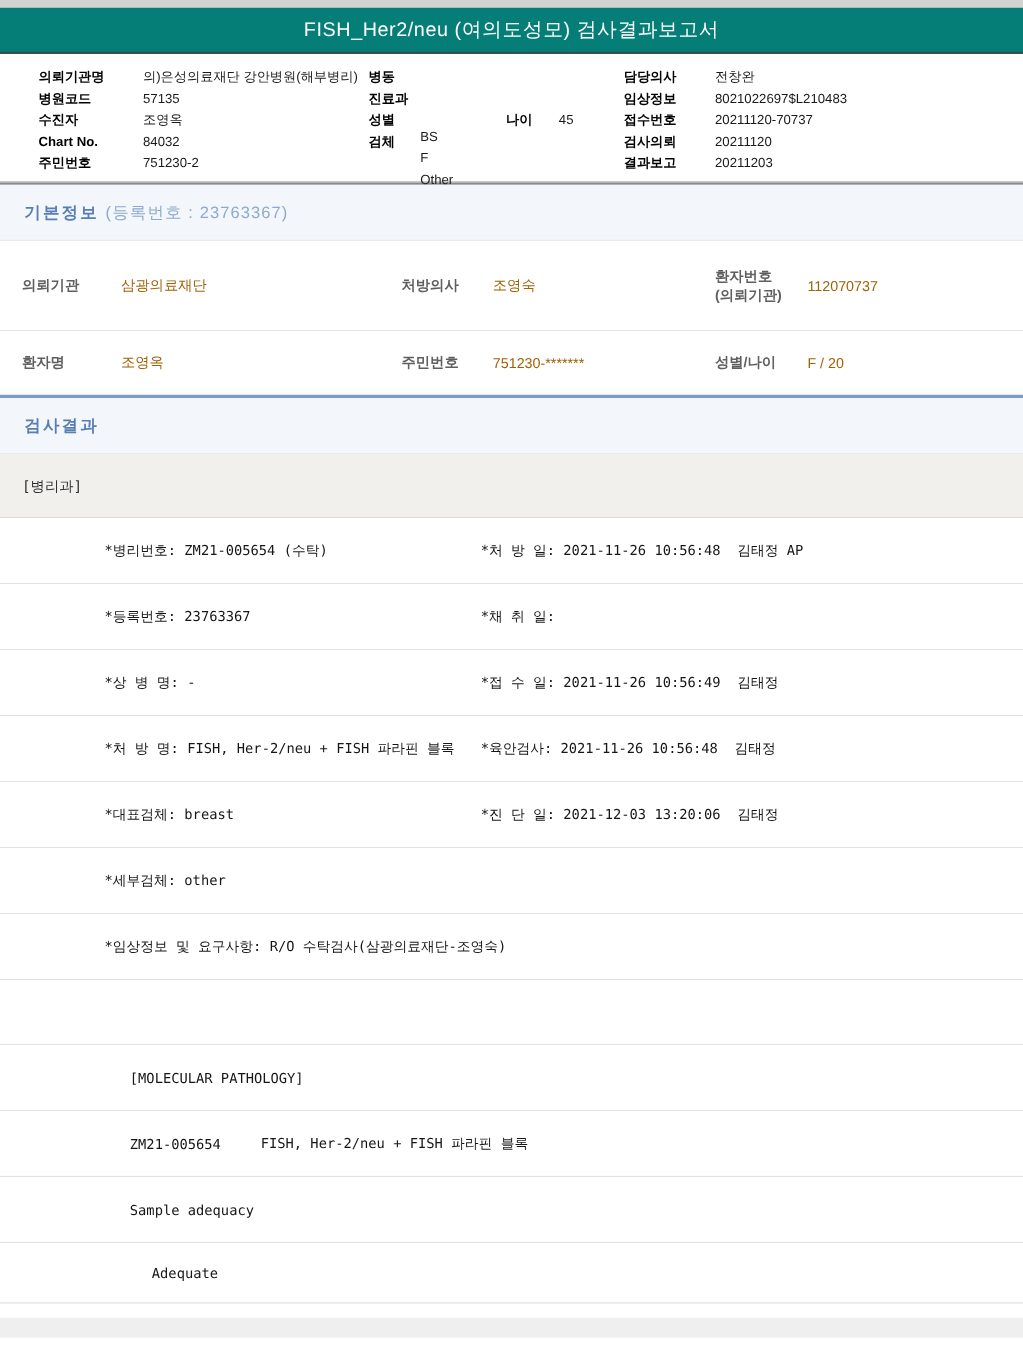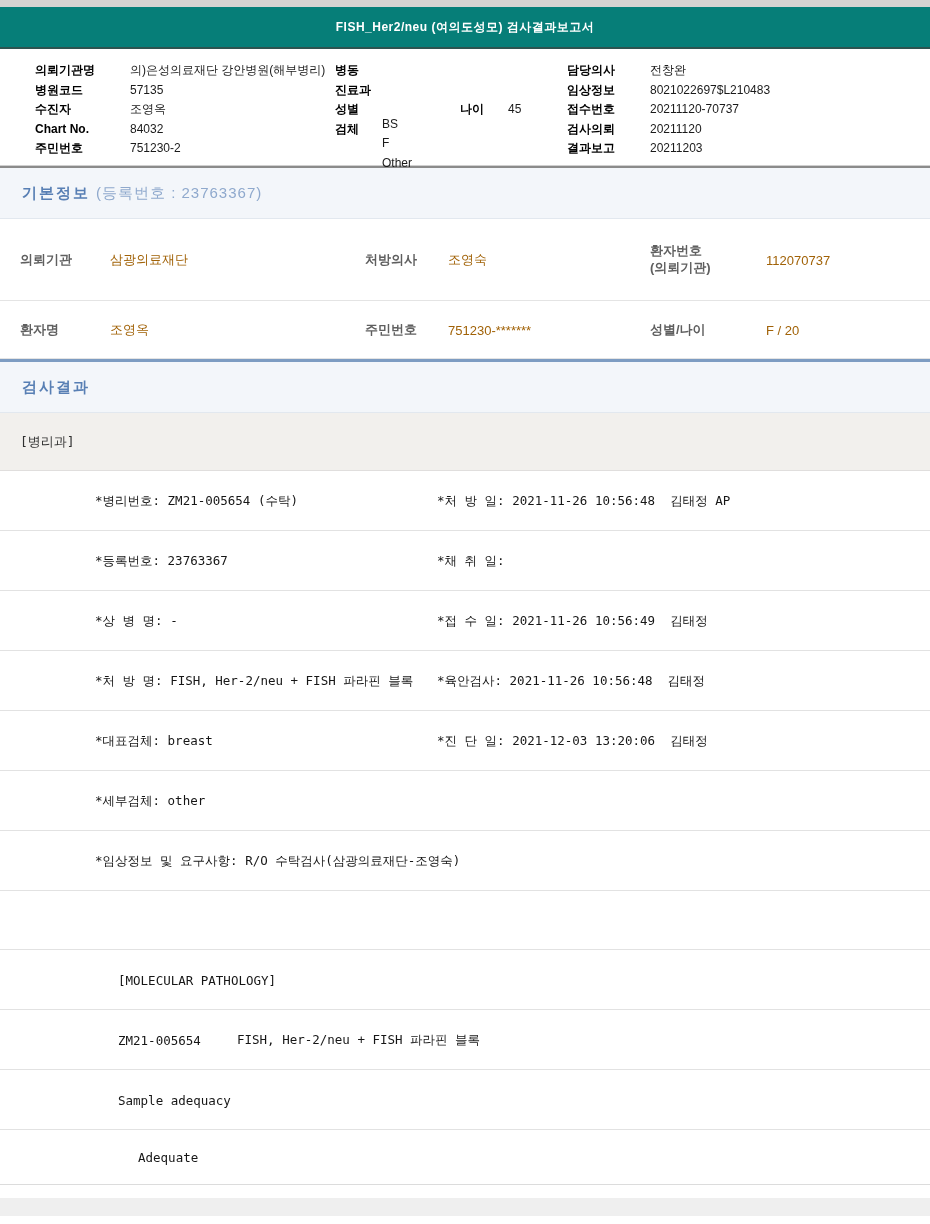--- a/index.html
+++ b/index.html
@@ -6,21 +6,21 @@
   html,body { background:#fff; }
   .page {
     width:930px; height:1224px; position:relative; background:#fff;
     font-family:"Liberation Sans","DejaVu Sans",sans-serif; overflow:hidden;
   }
   .topstrip { height:7px; background:#d5d3d1; }
   .titlebar {
     height:42px; background:#067e78; border-bottom:2px solid #2d5450;
     display:flex; align-items:center; justify-content:center;
   }
-  .titlebar span { color:#ffffff; font-weight:bold; font-size:12px; letter-spacing:0.5px; }
+  .titlebar span { color:#ffffff; font-weight:normal; font-size:18px; letter-spacing:0.5px; }
 
   
   .hdr { height:116px; padding-top:12px; position:relative; }
   .hrow { position:relative; height:19.5px; line-height:19.5px; font-size:12px; white-space:nowrap; }
   .hl { position:absolute; font-weight:bold; color:#000; }
   .hv { position:absolute; color:#1a1a1a; }
   .c1l { left:35px; }  .c1v { left:130px; }
   .c2l { left:335px; } .c2v { left:382px;margin-top:34px; }
   .c3l { left:460px; } .c3v { left:508px; }
   .c4l { left:567px; } .c4v { left:650px; }
@@ -35,21 +35,21 @@
   .sec-sub { color:#8fa9cd; font-weight:normal; margin-left:6px; letter-spacing:1px; }
 
   .irow { position:relative; border-bottom:1px solid #e4e4e4; background:#fff;padding-left:26px; }
   .irow-a { height:82px; }
   .irow-b { height:58px; }
   .il, .iv { position:absolute; top:50%; transform:translateY(-50%); font-size:13px; white-space:nowrap; }
   .il { font-weight:bold; color:#5f5f5f; }
   .iv { color:#a16207; }
   .p1l { left:20px; }  .p1v { left:110px; }
   .p2l { left:365px; } .p2v { left:448px; }
-  .p3l { left:650px; } .p3v { left:766px; }
+  .p3l { left:650px; } .p3v { left:734px; }
   .two-line { line-height:1.35; }
 
   .divider-blue { height:3px; background:#7d9cc2; }
 
   .dept-row {
     height:58px; background:#f2f0ed; border-bottom:1px solid #e0dedd;
     display:flex; align-items:center; padding-left:20px;
     font-family:"DejaVu Sans Mono",monospace; font-size:13px; color:#2f2f2f;
   }
 

